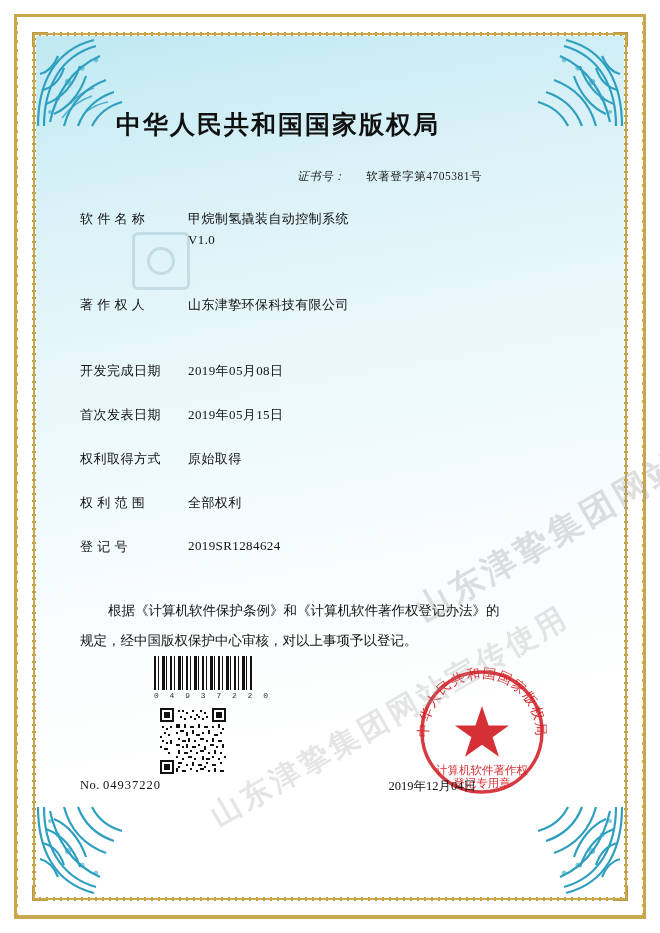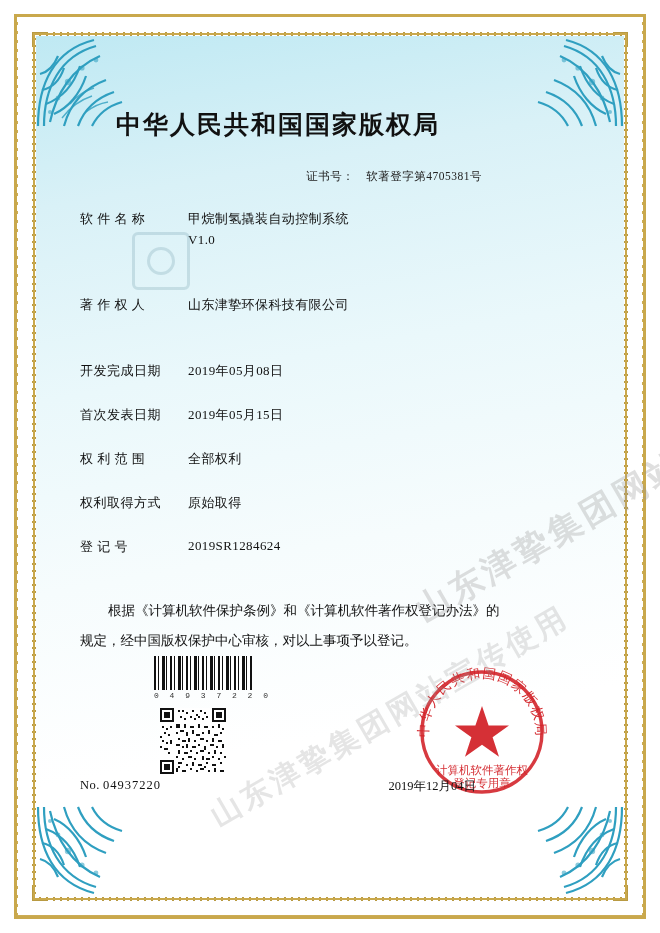--- a/index.html
+++ b/index.html
@@ -110,21 +110,21 @@
   }
 
   .cert-no {
     text-align: right;
     font-size: 11.5px;
     margin-top: 28px;
     padding-right: 38px;
     color: #222;
     letter-spacing: 0.5px;
   }
-  .cert-no .label { margin-right: 12px; }
+  .cert-no .label { margin-right: 21px; font-style: italic; }
 
   .field {
     display: flex;
     align-items: flex-start;
     font-size: 13px;
     margin-top: 14px;
     padding-left: 44px;
     color: #111;
   }
   .field .fl {
@@ -379,27 +379,27 @@
       <div class="fl">开发完成日期</div>
       <div class="fv">2019年05月08日</div>
     </div>
 
     <div class="field gap-md">
       <div class="fl">首次发表日期</div>
       <div class="fv">2019年05月15日</div>
     </div>
 
     <div class="field gap-md">
+      <div class="fl">权利取得方式</div>
+      <div class="fv">原始取得</div>
+    </div>
+
+    <div class="field gap-md">
       <div class="fl">权 利 范 围</div>
       <div class="fv">全部权利</div>
-    </div>
-
-    <div class="field gap-md">
-      <div class="fl">权利取得方式</div>
-      <div class="fv">原始取得</div>
     </div>
 
     <div class="field gap-md">
       <div class="fl">登 记 号</div>
       <div class="fv">2019SR1284624</div>
     </div>
 
     <div class="para">
       <span class="indent"></span><span>根据《计算机软件保护条例》和《计算机软件著作权登记办法》的</span><br>
       <span>规定，经中国版权保护中心审核，对以上事项予以登记。</span>

